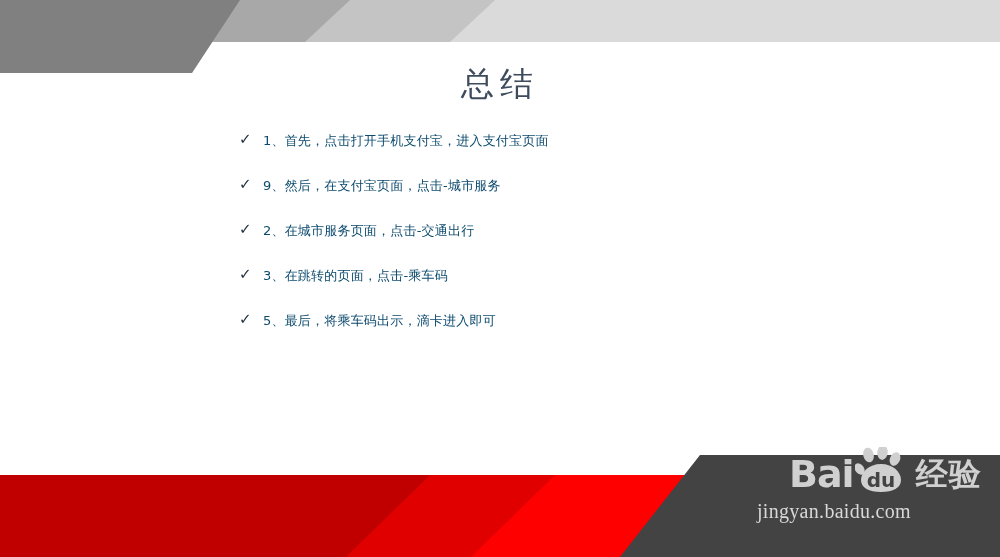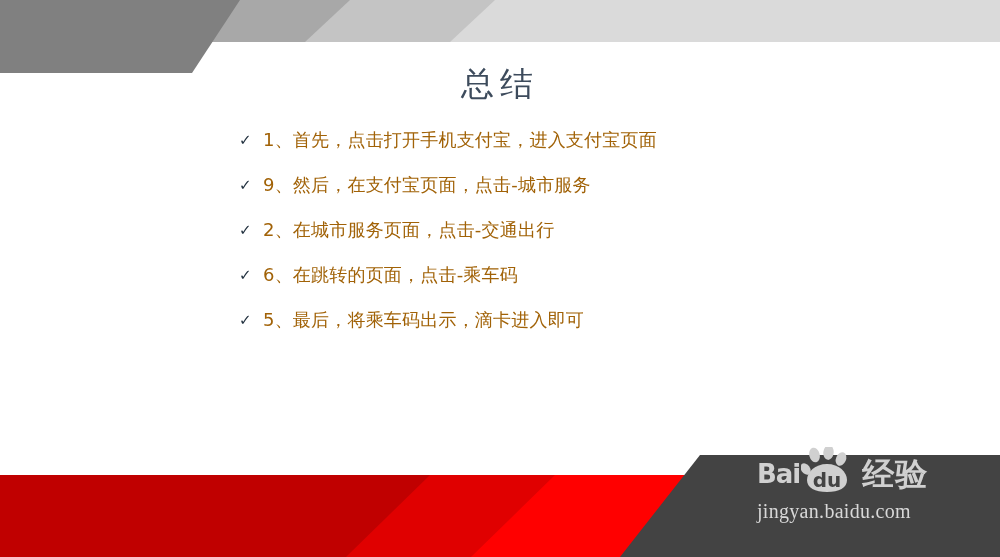--- a/index.html
+++ b/index.html
@@ -65,46 +65,47 @@
     display: inline-block;
     width: 24px;
     min-width: 24px;
     font-size: 15px;
     line-height: 24px;
     color: #22313f;
     text-align: left;
     transform: translateY(-1px);
   }
   .bullet-text {
-    font-size: 18px;
+    font-size: 13px;
     line-height: 24px;
-    color: #a16207;
+    color: #0c4a6e;
     letter-spacing: 0.2px;
   }
 
   
   .logo-block {
     position: absolute;
     left: 757px;
     top: 452px;
     width: 230px;
     height: 92px;
   }
   .logo-row {
     display: flex;
     align-items: center;
     height: 44px;
   }
   .logo-bai {
-    font-size: 26px;
+    font-size: 38px;
     font-weight: bold;
     color: #d0d0d0;
     letter-spacing: -1px;
     line-height: 36px;
     font-family: "DejaVu Sans", "Liberation Sans", sans-serif;
+    margin-left: 32px;
   }
   .paw-wrap {
     position: relative;
     width: 50px;
     height: 46px;
     margin-left: 1px;
     margin-right: 2px;
     transform: translateY(-4px);
   }
   .logo-jingyan {
@@ -150,21 +151,21 @@
       <span class="bullet-text">9、然后，在支付宝页面，点击-城市服务</span>
     </div>
 
     <div class="bullet-item">
       <span class="bullet-mark">✓</span>
       <span class="bullet-text">2、在城市服务页面，点击-交通出行</span>
     </div>
 
     <div class="bullet-item">
       <span class="bullet-mark">✓</span>
-      <span class="bullet-text">6、在跳转的页面，点击-乘车码</span>
+      <span class="bullet-text">3、在跳转的页面，点击-乘车码</span>
     </div>
 
     <div class="bullet-item">
       <span class="bullet-mark">✓</span>
       <span class="bullet-text">5、最后，将乘车码出示，滴卡进入即可</span>
     </div>
 
   </div>
 
   <svg class="band-layer" viewBox="0 0 1000 557" width="1000" height="557" preserveAspectRatio="none">

